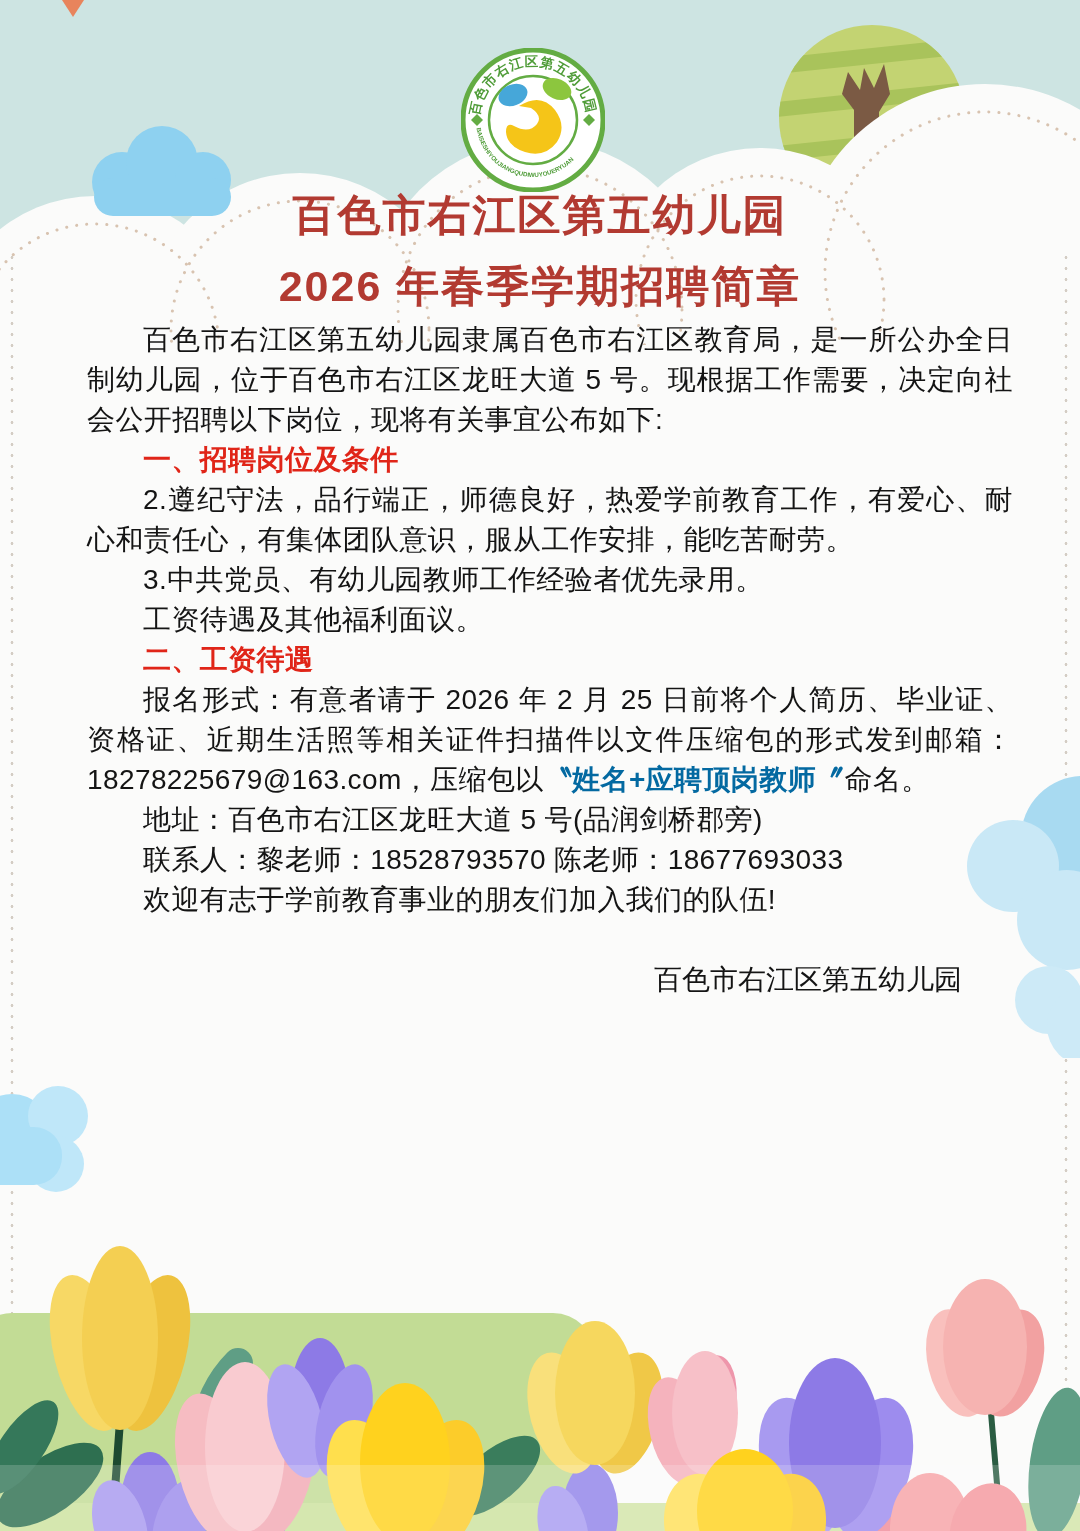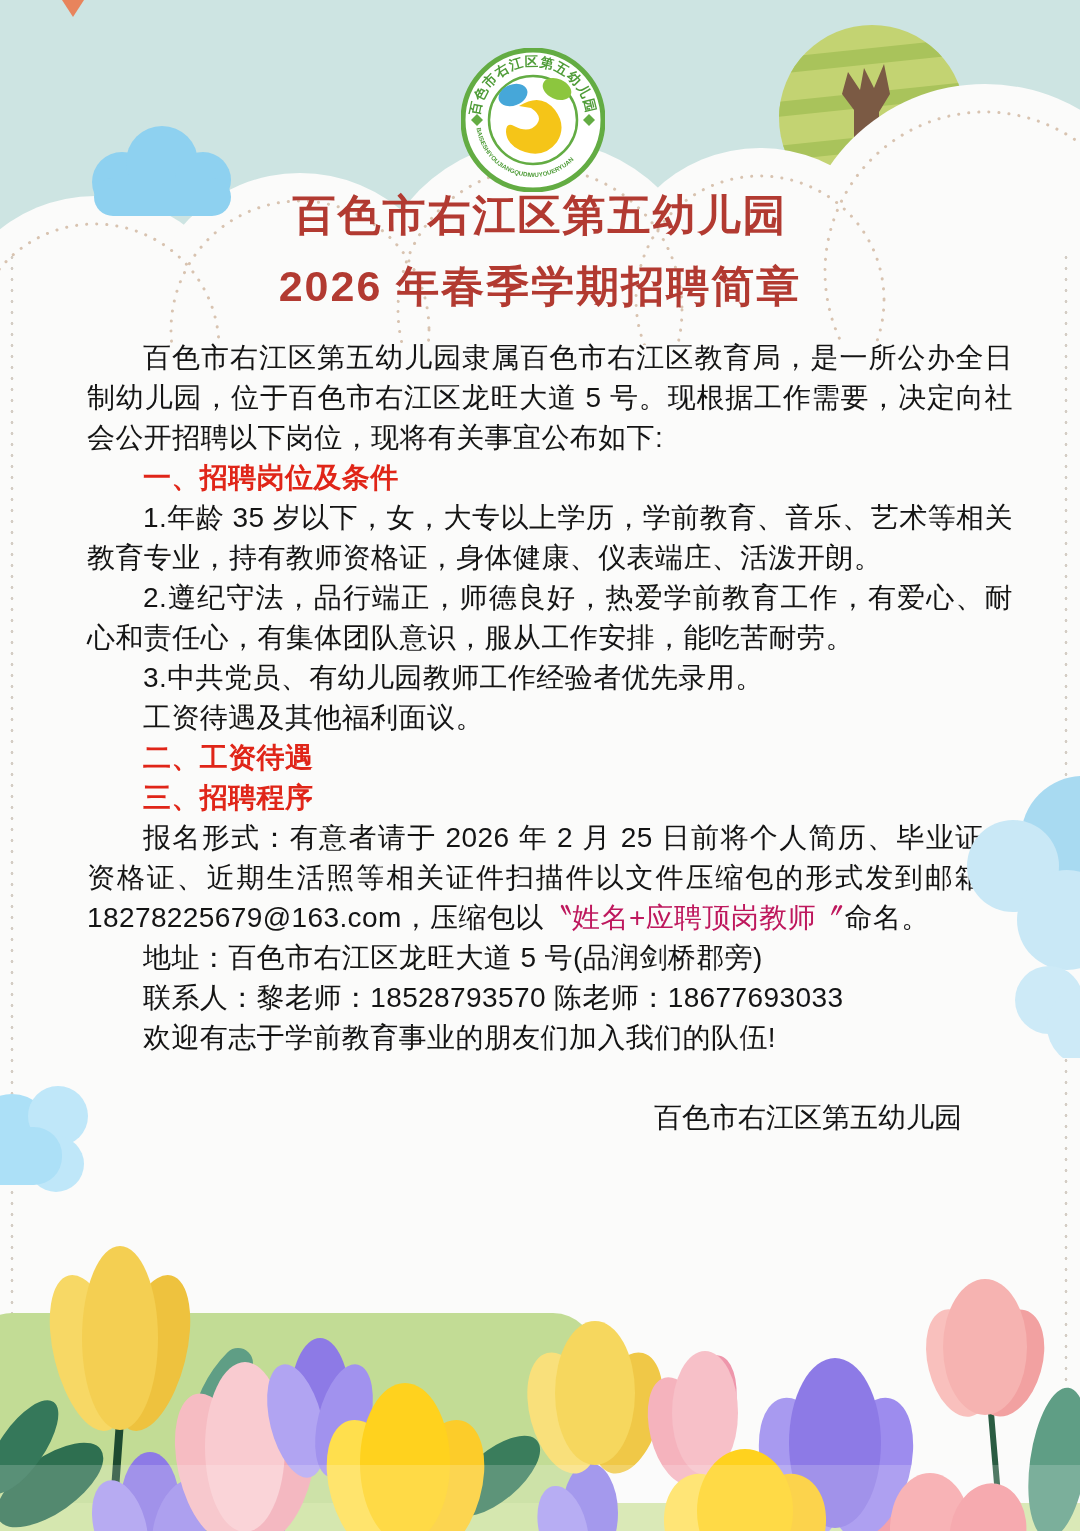--- a/index.html
+++ b/index.html
@@ -12,28 +12,28 @@
   .abs{position:absolute;}
   
   #header-art{left:0;top:0;}
   #logo{left:461px;top:48px;}
   .title-block{left:0;top:180px;width:1080px;text-align:center;}
   .title-line{
     font-size:43px;font-weight:bold;color:#b23a31;line-height:71px;
     letter-spacing:2px;
   }
   
-  .content{left:87px;top:338px;width:926px;}
+  .content{left:87px;top:320px;width:926px;}
   .para{
     margin:0;font-size:28px;line-height:40px;font-weight:500;
     text-align:justify;letter-spacing:0.4px;
   }
   .indent{text-indent:2em;}
   .red-heading{color:#e02518;font-weight:bold;}
-  .red-inline{color:#be185d;font-weight:normal;}
+  .red-inline{color:#0369a1;font-weight:bold;}
   .signature{
     margin-top:36px;margin-left:auto;margin-right:50px;width:310px;
     text-align:center;font-size:28px;line-height:48px;font-weight:500;
   }
   
   .dotted-line{
     width:4px;
     background-image:radial-gradient(circle,#d4cdc4 1.3px,rgba(0,0,0,0) 1.6px);
     background-size:4px 11px;background-repeat:repeat-y;
   }
@@ -128,28 +128,26 @@
 
   <div class="abs title-block">
     <div class="title-line">百色市右江区第五幼儿园</div>
     <div class="title-line">2026 年春季学期招聘简章</div>
   </div>
 
   <div class="abs content">
     <p class="para indent">百色市右江区第五幼儿园隶属百色市右江区教育局，是一所公办全日制幼儿园，位于百色市右江区龙旺大道 5 号。现根据工作需要，决定向社会公开招聘以下岗位，现将有关事宜公布如下:</p>
 
     <p class="para indent red-heading">一、招聘岗位及条件</p>
-    <p class="para indent">1.年龄 35 岁以下，女，大专以上学历，学前教育、音乐、艺术等相关教育专业，持有教师资格证，身体健康、仪表端庄、活泼开朗。</p>
     <p class="para indent">2.遵纪守法，品行端正，师德良好，热爱学前教育工作，有爱心、耐心和责任心，有集体团队意识，服从工作安排，能吃苦耐劳。</p>
     <p class="para indent">3.中共党员、有幼儿园教师工作经验者优先录用。</p>
 
     <p class="para indent">工资待遇及其他福利面议。</p>
     <p class="para indent red-heading">二、工资待遇</p>
 
-    <p class="para indent red-heading">三、招聘程序</p>
     <p class="para indent"><span>报名形式：有意者请于 2026 年 2 月 25 日前将个人简历、毕业证、资格证、近期生活照等相关证件扫描件以文件压缩包的形式发到邮箱：18278225679@163.com，压缩包以</span><span class="red-inline">〝姓名+应聘顶岗教师〞</span><span>命名。</span></p>
     <p class="para indent">地址：百色市右江区龙旺大道 5 号(品润剑桥郡旁)</p>
     <p class="para indent">联系人：黎老师：18528793570   陈老师：18677693033</p>
     <p class="para indent">欢迎有志于学前教育事业的朋友们加入我们的队伍!</p>
 
     <div class="signature">
       <div>百色市右江区第五幼儿园</div>
     </div>
   </div>
 

